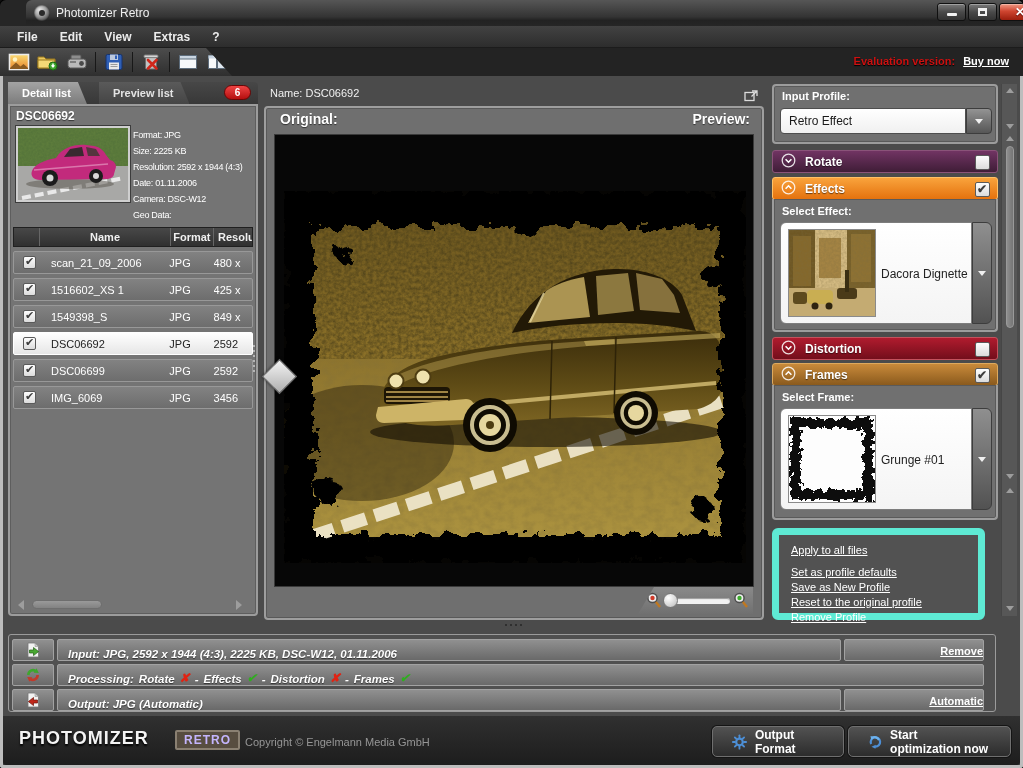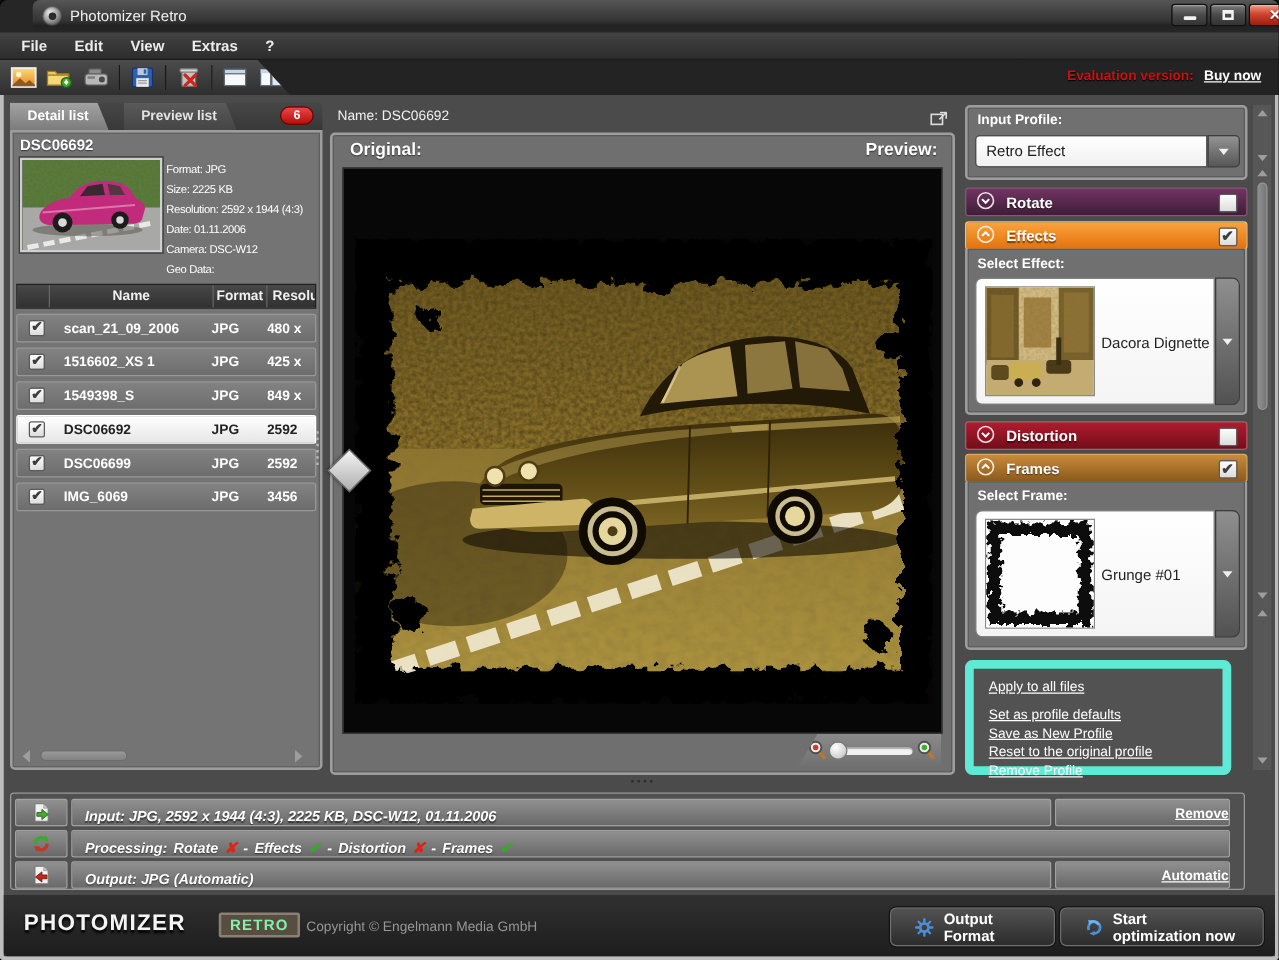--- a/index.html
+++ b/index.html
@@ -41,21 +41,21 @@
   #tab-badge{position:absolute;right:7px;top:3px;width:27px;height:15px;border-radius:8px;background:linear-gradient(#ef4444,#b40f0f);border:1px solid #6d0505;color:#fff;font-size:10px;font-weight:bold;text-align:center;line-height:14px;}
   #left-box{position:absolute;left:8px;top:104px;width:250px;height:512px;background:#747474;border:2px solid #9c9c9c;border-radius:0 0 4px 4px;box-shadow:inset 0 0 0 1px #5e5e5e;}
   #file-title{position:absolute;left:16px;top:109px;font-size:12px;font-weight:bold;color:#fff;}
   #thumb-frame{position:absolute;left:16px;top:126px;width:114px;height:76px;border:2px solid #cfcfcf;outline:1px solid #3c3c3c;background:#222;}
   #file-info{position:absolute;left:133px;top:127px;font-size:9px;letter-spacing:-0.3px;color:#fff;line-height:16px;white-space:nowrap;}
   #table-header{position:absolute;left:13px;top:227px;width:240px;height:20px;background:linear-gradient(#484848,#303030);border:1px solid #202020;display:flex;color:#f0f0f0;font-size:11px;font-weight:bold;overflow:hidden;}
   .th-check{width:28px;border-right:1px solid #666;}
   .th-name{width:138px;text-align:center;line-height:19px;border-right:1px solid #666;}
   .th-format{width:46px;text-align:center;line-height:19px;border-right:1px solid #666;}
   .th-res{width:40px;line-height:19px;padding-left:4px;overflow:hidden;white-space:nowrap;}
-  .frow{position:absolute;left:13px;width:240px;height:23px;background:linear-gradient(#828282,#6d6d6d);border:1px solid #989898;border-radius:2px;display:flex;align-items:center;color:#fff;font-size:11px;overflow:hidden;font-weight:bold;}
+  .frow{position:absolute;left:13px;width:240px;height:23px;background:linear-gradient(#828282,#6d6d6d);border:1px solid #989898;border-radius:2px;display:flex;align-items:center;color:#fff;font-size:11px;overflow:hidden;}
   .frow.selected{background:linear-gradient(#ffffff,#e6e6e6);color:#222;border-color:#fff;}
   .cb{width:13px;height:13px;background:linear-gradient(#fdfdfd,#dcdcdc);border:1px solid #5a5a5a;border-radius:2px;position:relative;flex:none;}
   .cb.checked::after{content:"✔";position:absolute;left:1px;top:-2px;font-size:11px;color:#3d3d3d;}
   .frow .cb{margin-left:9px;}
   .f-name{margin-left:15px;width:123px;white-space:nowrap;overflow:hidden;}
   .f-format{width:46px;}
   .f-res{width:40px;white-space:nowrap;overflow:hidden;}
   #hscroll{position:absolute;left:18px;top:598px;width:224px;height:13px;display:flex;align-items:center;}
   .tri{width:0;height:0;}
   .tri.left{border-top:5px solid transparent;border-bottom:5px solid transparent;border-right:6px solid #9d9d9d;}
@@ -120,21 +120,21 @@
   .scell.icon{width:42px;display:flex;align-items:center;justify-content:center;}
   .scell.text{flex:1;display:flex;align-items:flex-end;padding-left:10px;color:#fff;font-size:11.5px;font-weight:bold;gap:5px;white-space:nowrap;overflow:hidden;font-style:italic;}
   .scell.action{width:140px;text-align:right;line-height:20px;}
   .scell.action span{color:#fff;font-size:11px;font-weight:bold;text-decoration:underline;}
   .mark{font-size:12px;font-weight:bold;}
   .mark.ok{color:#2fae1f;} .mark.bad{color:#e02313;}
 
   
   #footer{position:absolute;left:3px;top:716px;width:1017px;height:49px;background:linear-gradient(#303030,#1d1d1d);border-radius:0 0 3px 3px;}
   #logo{position:absolute;left:16px;top:12px;font-size:18px;font-weight:bold;letter-spacing:1px;color:#f4f4f4;text-shadow:0 2px 2px #000;}
-  #logo-retro{position:absolute;left:172px;top:14px;padding:1px 7px;background:#574d40;border:2px solid #8a8072;color:#86efac;font-size:12px;font-weight:bold;letter-spacing:1px;border-radius:2px;}
+  #logo-retro{position:absolute;left:172px;top:14px;padding:1px 7px;background:#574d40;border:2px solid #8a8072;color:#c4b5fd;font-size:12px;font-weight:bold;letter-spacing:1px;border-radius:2px;}
   #copyright{position:absolute;left:242px;top:20px;font-size:11px;color:#969696;}
   .fbtn{position:absolute;top:726px;height:31px;background:linear-gradient(#525252,#2c2c2c);border:1px solid #6f6f6f;box-shadow:0 0 0 1px #141414;border-radius:5px;display:flex;align-items:center;gap:8px;padding:0 19px;color:#fff;font-size:12px;font-weight:bold;}
   #btn-output{left:712px;width:132px;}
   #btn-start{left:848px;width:163px;}
 </style>
 </head>
 <body>
 
 <div id="app">
 

